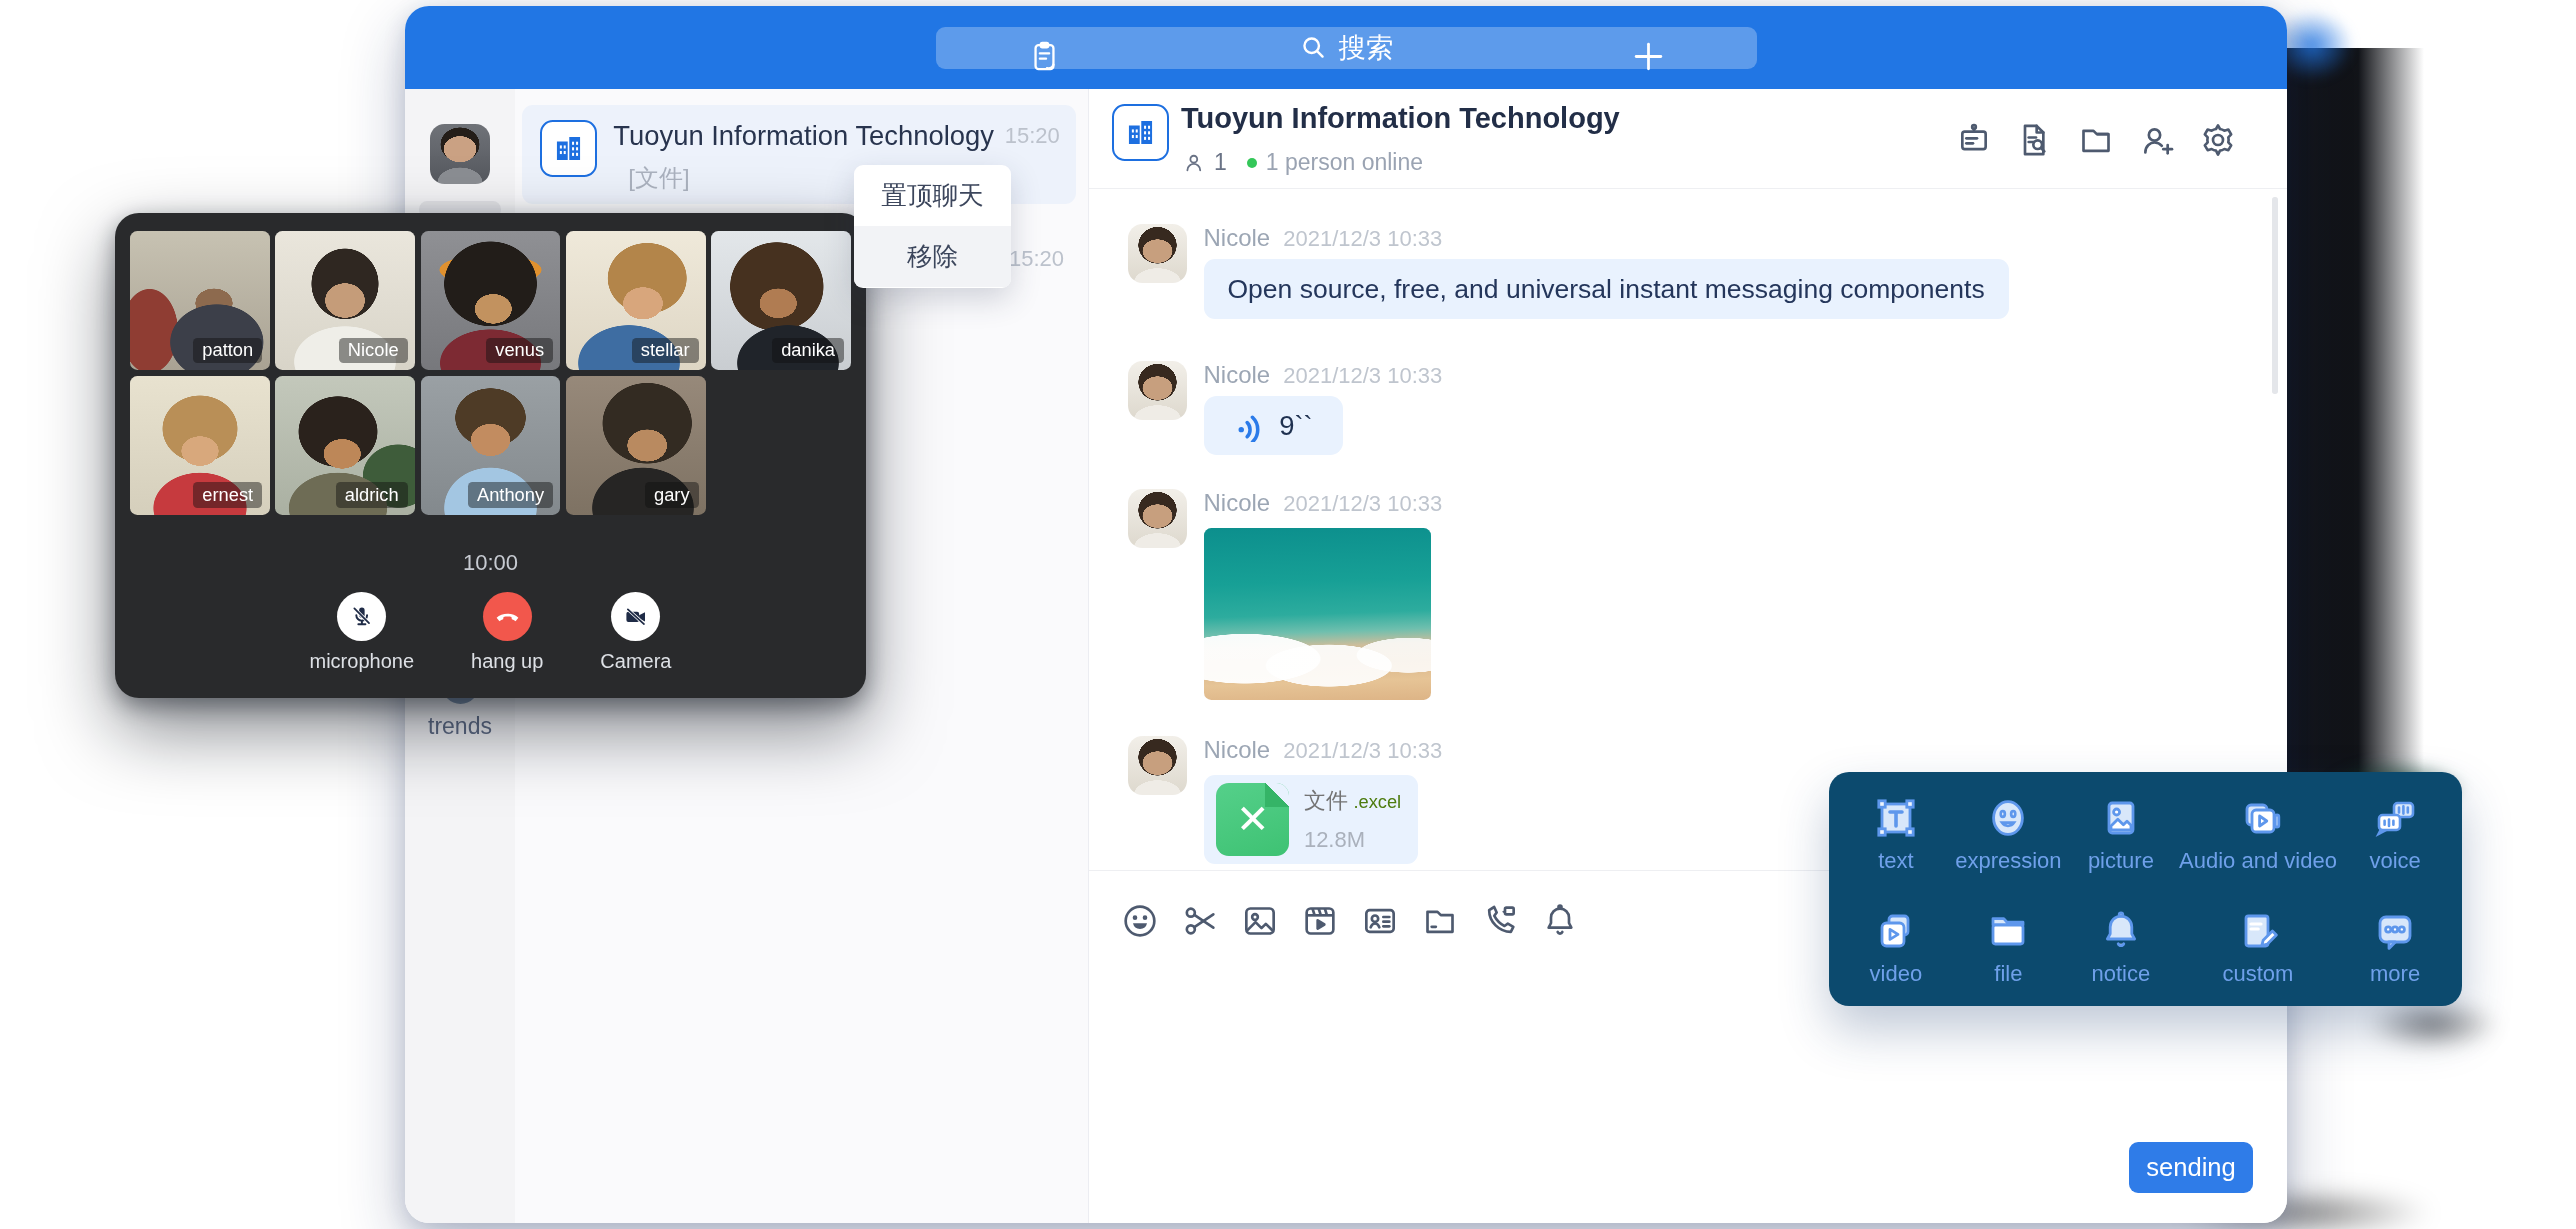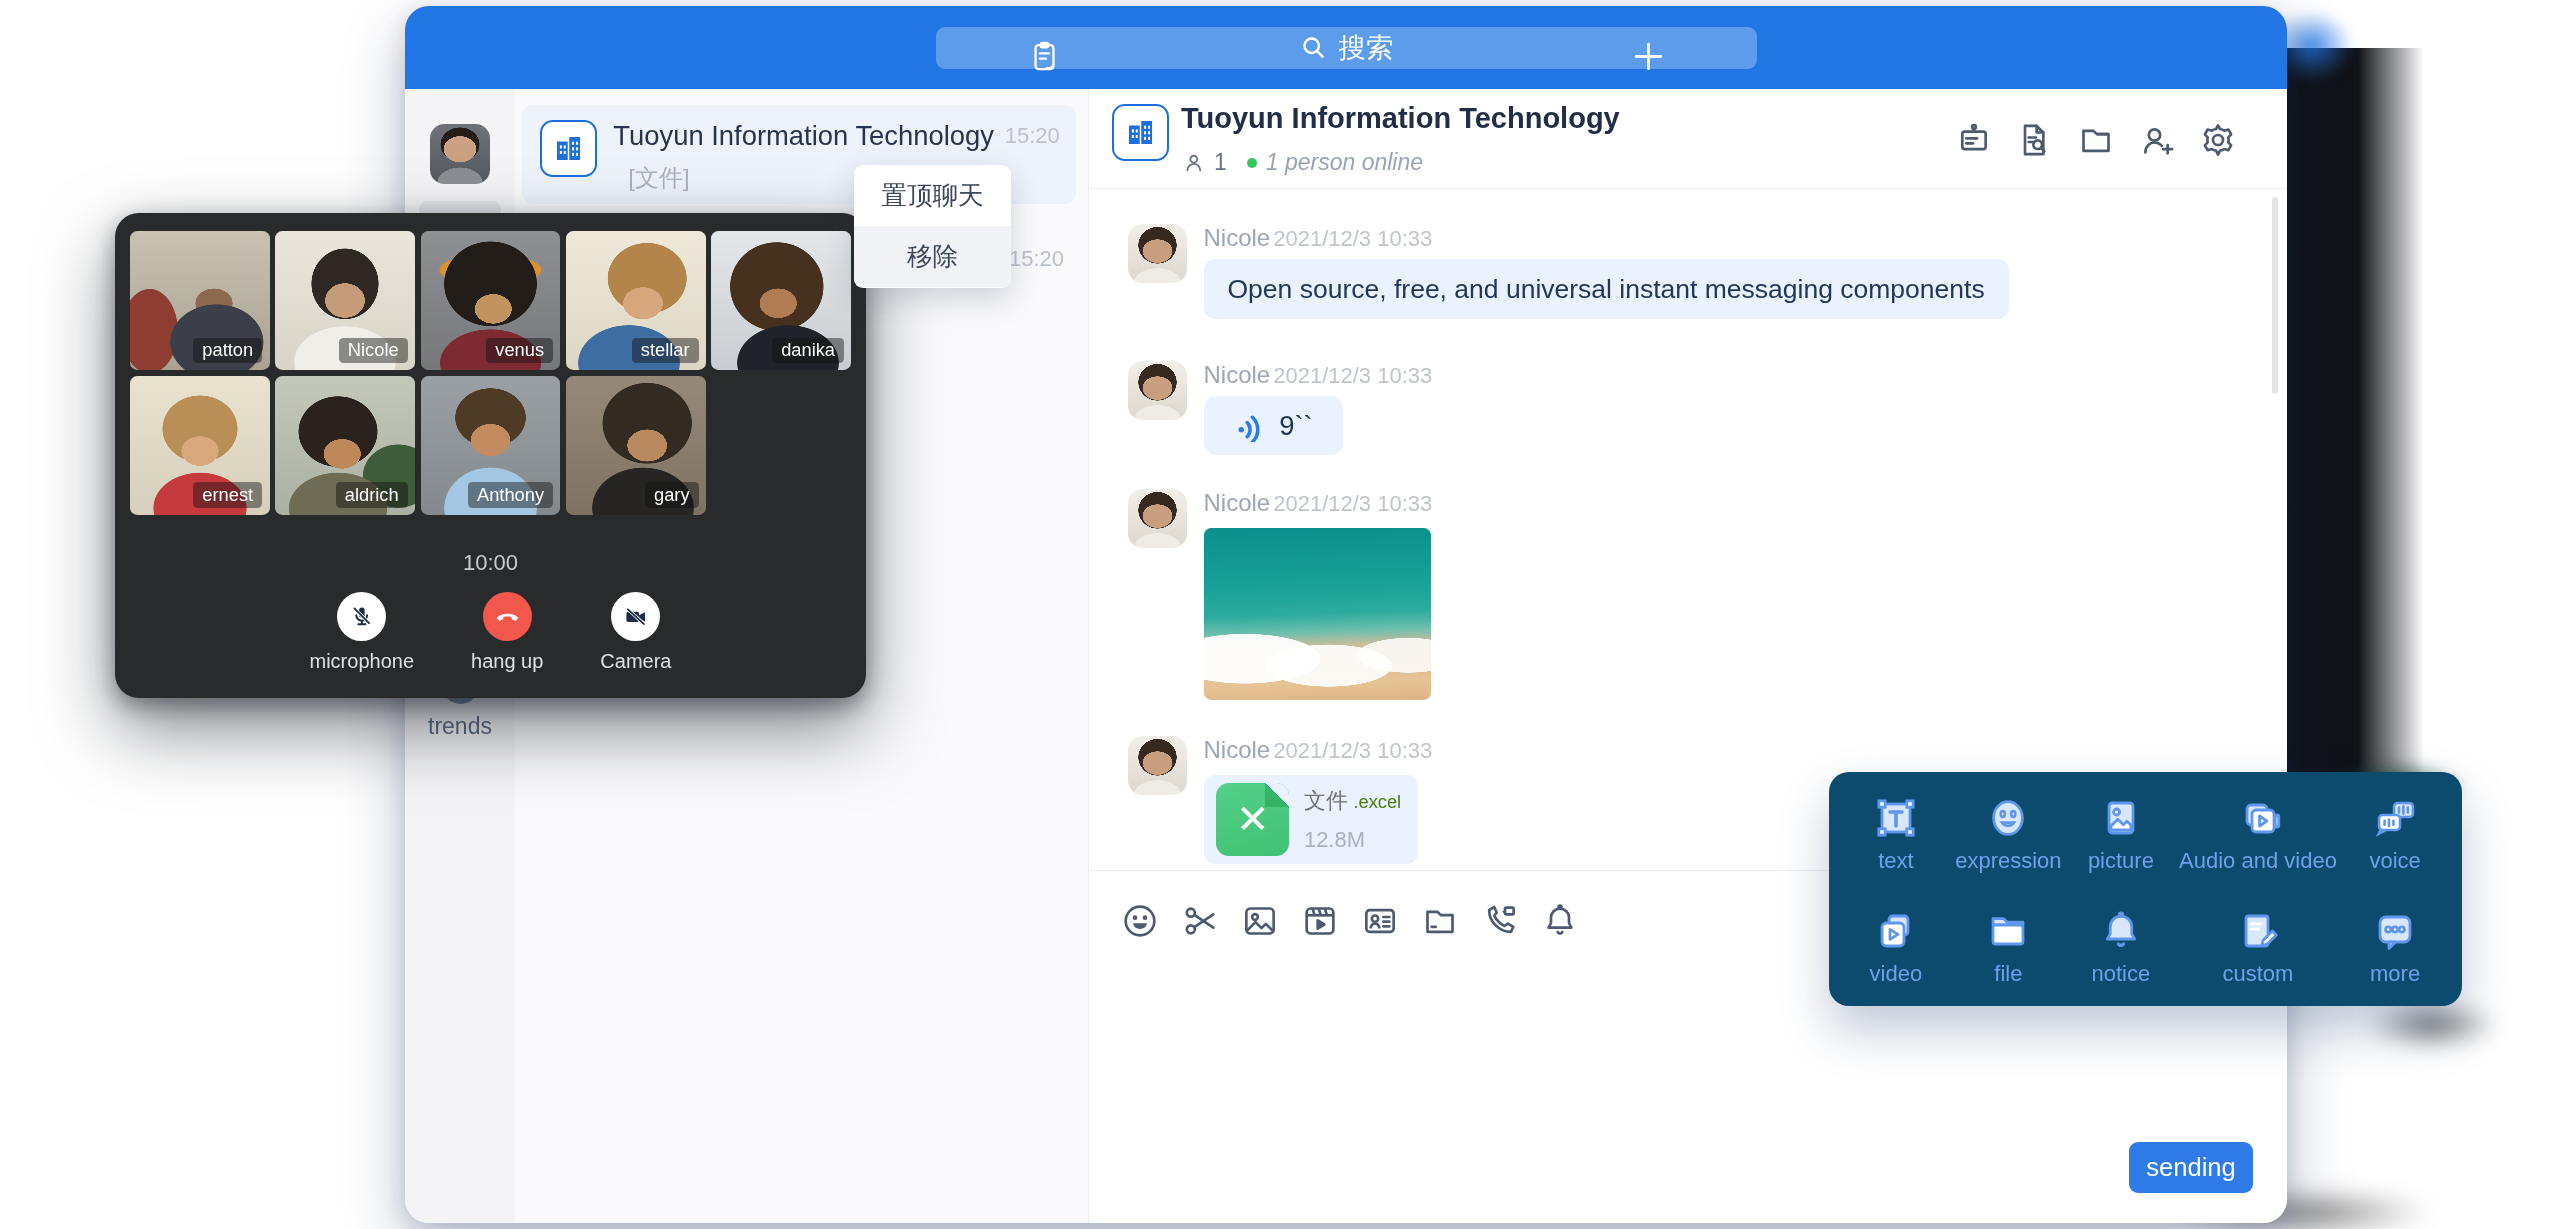--- a/index.html
+++ b/index.html
@@ -50,36 +50,36 @@
   .chat-preview{position:absolute;left:106px;top:57px;font-size:24px;color:#ABB2BF;}
   .chat-time{position:absolute;right:16.5px;top:18.3px;font-size:22px;color:#BCC2CC;}
   .chat-time2{position:absolute;left:494px;top:157px;font-size:22px;color:#BCC2CC;}
 
   .main{flex:1;background:#fff;position:relative;border-left:1.8px solid #ECEDF2;}
   .mheader{position:absolute;top:0;left:0;right:0;height:100px;border-bottom:1.8px solid #EEEFF2;}
   .mheader .org-tile{left:23px;top:14.6px;position:absolute;}
   .mtitle{position:absolute;left:92px;top:12.8px;font-size:29px;font-weight:600;color:#222E47;white-space:nowrap;}
   .msub{position:absolute;left:92px;top:60px;display:flex;align-items:center;font-size:23px;color:#6A7386;}
   .msub .dot{width:10px;height:10px;border-radius:50%;background:#34C759;margin-left:20px;margin-right:9.1px;}
-  .msub .online{color:#9AA3B2;font-style:italic;}
+  .msub .online{color:#9AA3B2;}
   .hicons{position:absolute;right:49px;top:31px;display:flex;gap:21px;color:#4E5A6F;}
   .hicons .hic{width:40px;height:40px;cursor:pointer;}
 
   .msgs{position:absolute;top:100px;left:0;right:0;height:682px;overflow:hidden;}
   .mscroll{position:absolute;right:9.1px;top:7.3px;width:5.5px;height:197px;border-radius:2.7px;background:#E4E6EA;}
   .mrow{position:absolute;left:39px;display:flex;}
   .avatar{width:59px;height:59px;border-radius:14.6px;flex:none;overflow:hidden;
     background:radial-gradient(28% 22% at 50% 46%,#c79f7e 0 90%,rgba(0,0,0,0) 91%),
       radial-gradient(46% 44% at 50% 36%,#37291f 0 70%,rgba(0,0,0,0) 71%),
       radial-gradient(64% 40% at 50% 100%,#efece6 0 62%,rgba(0,0,0,0) 63%),
       linear-gradient(#f2efe9,#ddd8cd);}
   .mbody{margin-left:16.5px;}
   .mname{display:flex;align-items:baseline;height:27.4px;}
   .mname .nm{font-size:24px;color:#9CA6B4;}
-  .mname .tm{font-size:22px;color:#BFC5CE;margin-left:3px;}
+  .mname .tm{font-size:22px;color:#BFC5CE;margin-left:13px;}
   .bubble{display:inline-block;margin-top:7.3px;height:60px;line-height:60px;padding:0 24px;border-radius:11px;
     background:#E9F2FE;font-size:26.5px;color:#24365B;white-space:nowrap;}
   .vbubble{margin-top:7.3px;width:139px;height:59px;border-radius:12.8px;background:#E9F2FE;
     display:flex;align-items:center;justify-content:center;gap:12.8px;cursor:pointer;}
   .vtext{font-size:27.4px;color:#1F3150;}
   .imgmsg{margin-top:11px;width:227px;height:172px;border-radius:7.3px;cursor:pointer;
     background:
       radial-gradient(60% 26% at 18% 76%,rgba(255,255,255,.95) 0 55%,rgba(255,255,255,0) 56%),
       radial-gradient(50% 22% at 55% 80%,rgba(255,255,255,.9) 0 55%,rgba(255,255,255,0) 56%),
       radial-gradient(45% 20% at 90% 74%,rgba(255,255,255,.85) 0 50%,rgba(255,255,255,0) 51%),

